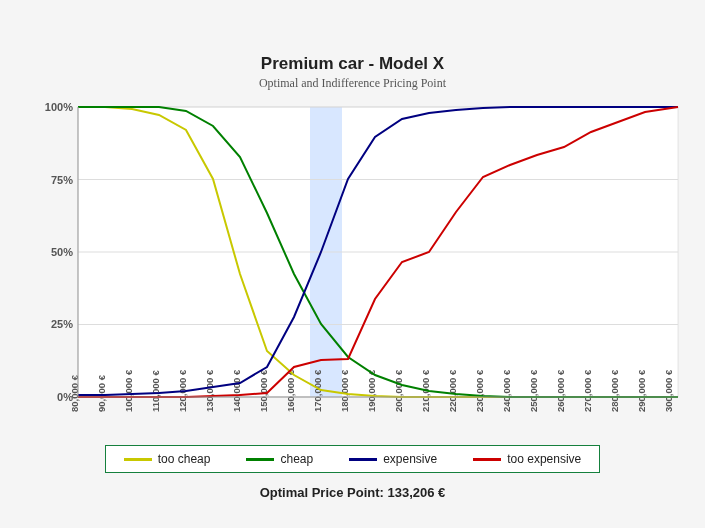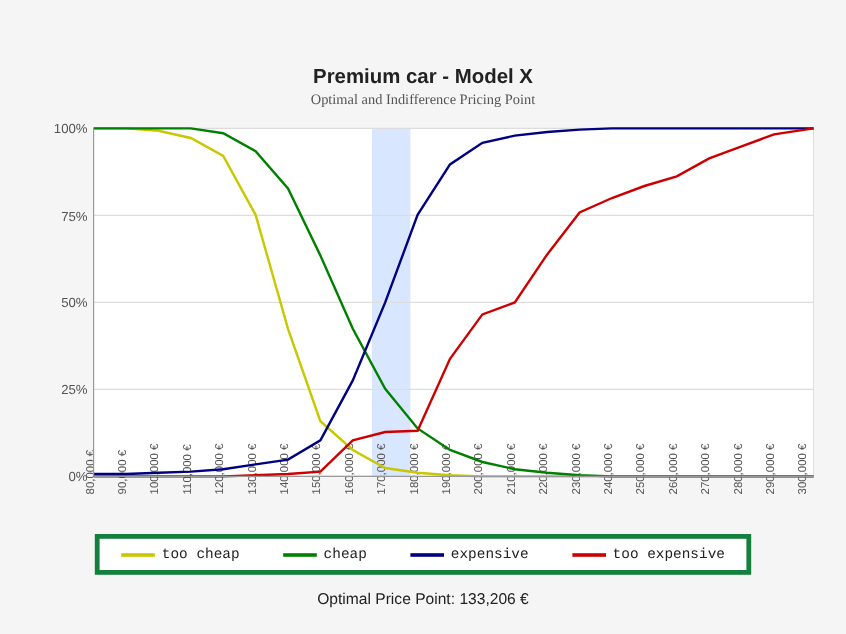--- a/index.html
+++ b/index.html
@@ -32,57 +32,57 @@
       font-size: 12px;
       color: #555;
       margin-bottom: 6px;
       font-family: Liberation Serif, serif;
     }
     .chart-area {
       position: relative;
       width: 660px;
       height: 340px;
       margin-left: 10px;
+      font-weight: bold;
     }
     .chart-svg {
       width: 100%;
       height: 100%;
     }
     .legend {
       display: flex;
       flex-direction: row;
       align-items: center;
       justify-content: center;
       margin-top: 8px;
       gap: 36px;
-      border: 4px solid #15803d;
+      border: 1px solid #15803d;
       padding: 6px 18px;
       background: #fff;
-      font-family: Liberation Mono, monospace;
     }
     .legend-item {
       display: flex;
       align-items: center;
       gap: 6px;
       font-size: 12px;
       color: #222;
     }
     .legend-line {
       width: 28px;
       height: 3px;
       display: inline-block;
     }
     .footer-text {
       margin-top: 12px;
       text-align: center;
       font-size: 13px;
       color: #222;
     }
     .footer-text strong {
-      font-weight: normal;
+      font-weight: bold;
     }
   </style>
 </head>
 <body>
 
 <div class="chart-container">
   <div class="chart-title">Premium car - Model X</div>
   <div class="chart-subtitle">Optimal and Indifference Pricing Point</div>
 
   <div class="chart-area">

